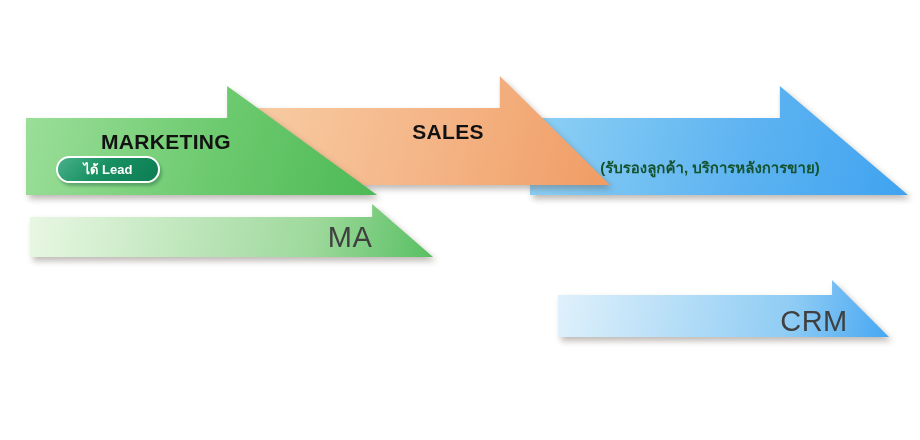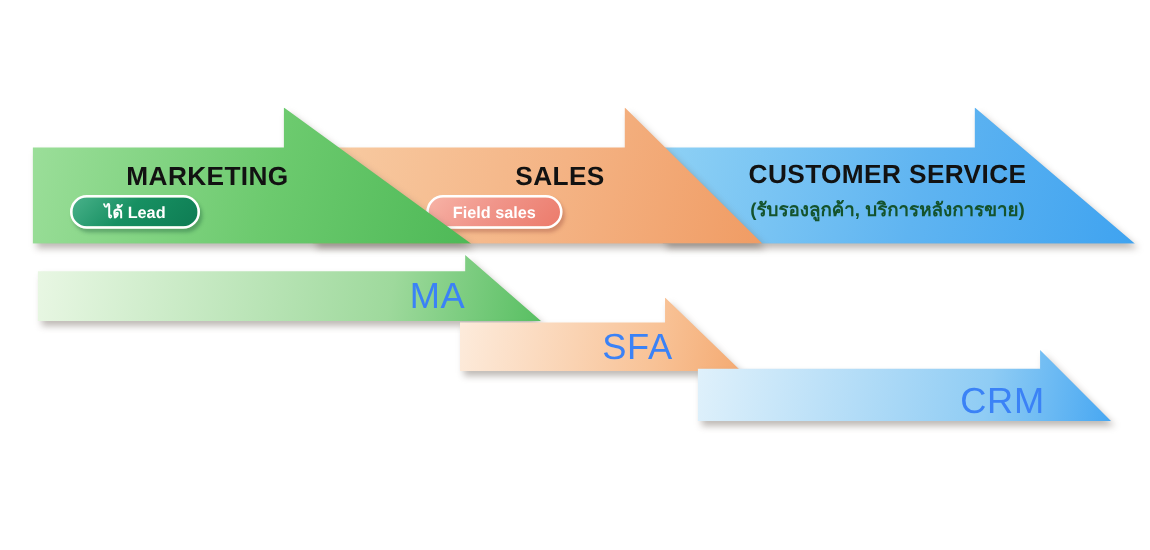--- a/index.html
+++ b/index.html
@@ -11,21 +11,21 @@
   .arrow{position:absolute;}
   .shadow-host{position:absolute;inset:0;filter:drop-shadow(3px 4px 3px rgba(110,100,92,0.45));}
   .shape{position:absolute;inset:0;}
 
   
   .arrow.marketing{left:26px;top:86px;width:351px;height:109px;z-index:9;}
   .arrow.marketing .shape{
     clip-path:polygon(0 29.4%,57.3% 29.4%,57.3% 0,100% 100%,0 100%);
     background:linear-gradient(105deg,#9ddf9b 0%,#6cca6e 55%,#4eb957 100%);
   }
-  .arrow.sales{left:250px;top:86px;width:360px;height:109px;z-index:8;}
+  .arrow.sales{left:250px;top:76px;width:360px;height:109px;z-index:8;}
   .arrow.sales .shape{
     clip-path:polygon(0 29.4%,69.4% 29.4%,69.4% 0,100% 100%,0 100%);
     background:linear-gradient(105deg,#f8cda5 0%,#f4b384 55%,#f09c64 100%);
   }
   .arrow.service{left:530px;top:86px;width:378px;height:109px;z-index:7;}
   .arrow.service .shape{
     clip-path:polygon(0 29.4%,66.1% 29.4%,66.1% 0,100% 100%,0 100%);
     background:linear-gradient(105deg,#90d2f5 0%,#5fb4f1 55%,#3fa3f0 100%);
   }
 
@@ -67,26 +67,26 @@
     text-align:center;font-weight:bold;font-size:13px;color:#ffffff;white-space:nowrap;
   }
   .pill.green{background:linear-gradient(135deg,#49b18a 0%,#179062 45%,#0e7c53 100%);
     box-shadow:2px 3px 3px rgba(20,80,55,0.35);}
   .pill.salmon{background:linear-gradient(135deg,#f7b3a6 0%,#f0958a 45%,#ec7b6b 100%);
     box-shadow:2px 3px 3px rgba(150,70,60,0.35);}
   .pill.w100{width:100px;} .pill.w107{width:107px;}
   .pill.w106{width:106px;} .pill.w105{width:105px;}
 
   .system-label{
-    position:absolute;font-size:29px;color:#3b82f6;text-align:center;
+    position:absolute;font-size:29px;color:#404040;text-align:center;
     letter-spacing:0.5px;white-space:nowrap;
   }
   .ma .system-label{top:17px;left:280px;width:80px;}
   .sfa .system-label{top:24px;left:102px;width:80px;}
-  .crm .system-label{top:25px;left:204px;width:80px;}
+  .crm .system-label{top:25px;left:216px;width:80px;}
 </style>
 </head>
 <body>
 
 <div class="canvas">
 
   <div class="arrow marketing">
     <div class="shadow-host">
       <div class="shape"></div>
     </div>
@@ -98,52 +98,42 @@
     </div>
   </div>
 
   <div class="arrow sales">
     <div class="shadow-host">
       <div class="shape"></div>
     </div>
     <div class="content">
       <div class="stage-title">SALES</div>
       <div class="pills">
-        <span class="pill salmon w105">Field sales</span>
       </div>
     </div>
   </div>
 
   <div class="arrow service">
     <div class="shadow-host">
       <div class="shape"></div>
     </div>
     <div class="content">
-      <div class="stage-title">CUSTOMER SERVICE</div>
       <div class="stage-subtitle">(รับรองลูกค้า, บริการหลังการขาย)</div>
     </div>
   </div>
 
   <div class="arrow ma">
     <div class="shadow-host">
       <div class="shape"></div>
     </div>
     <div class="content">
       <div class="system-label">MA</div>
     </div>
   </div>
 
-  <div class="arrow sfa">
-    <div class="shadow-host">
-      <div class="shape"></div>
-    </div>
-    <div class="content">
-      <div class="system-label">SFA</div>
-    </div>
-  </div>
 
   <div class="arrow crm">
     <div class="shadow-host">
       <div class="shape"></div>
     </div>
     <div class="content">
       <div class="system-label">CRM</div>
     </div>
   </div>
 

